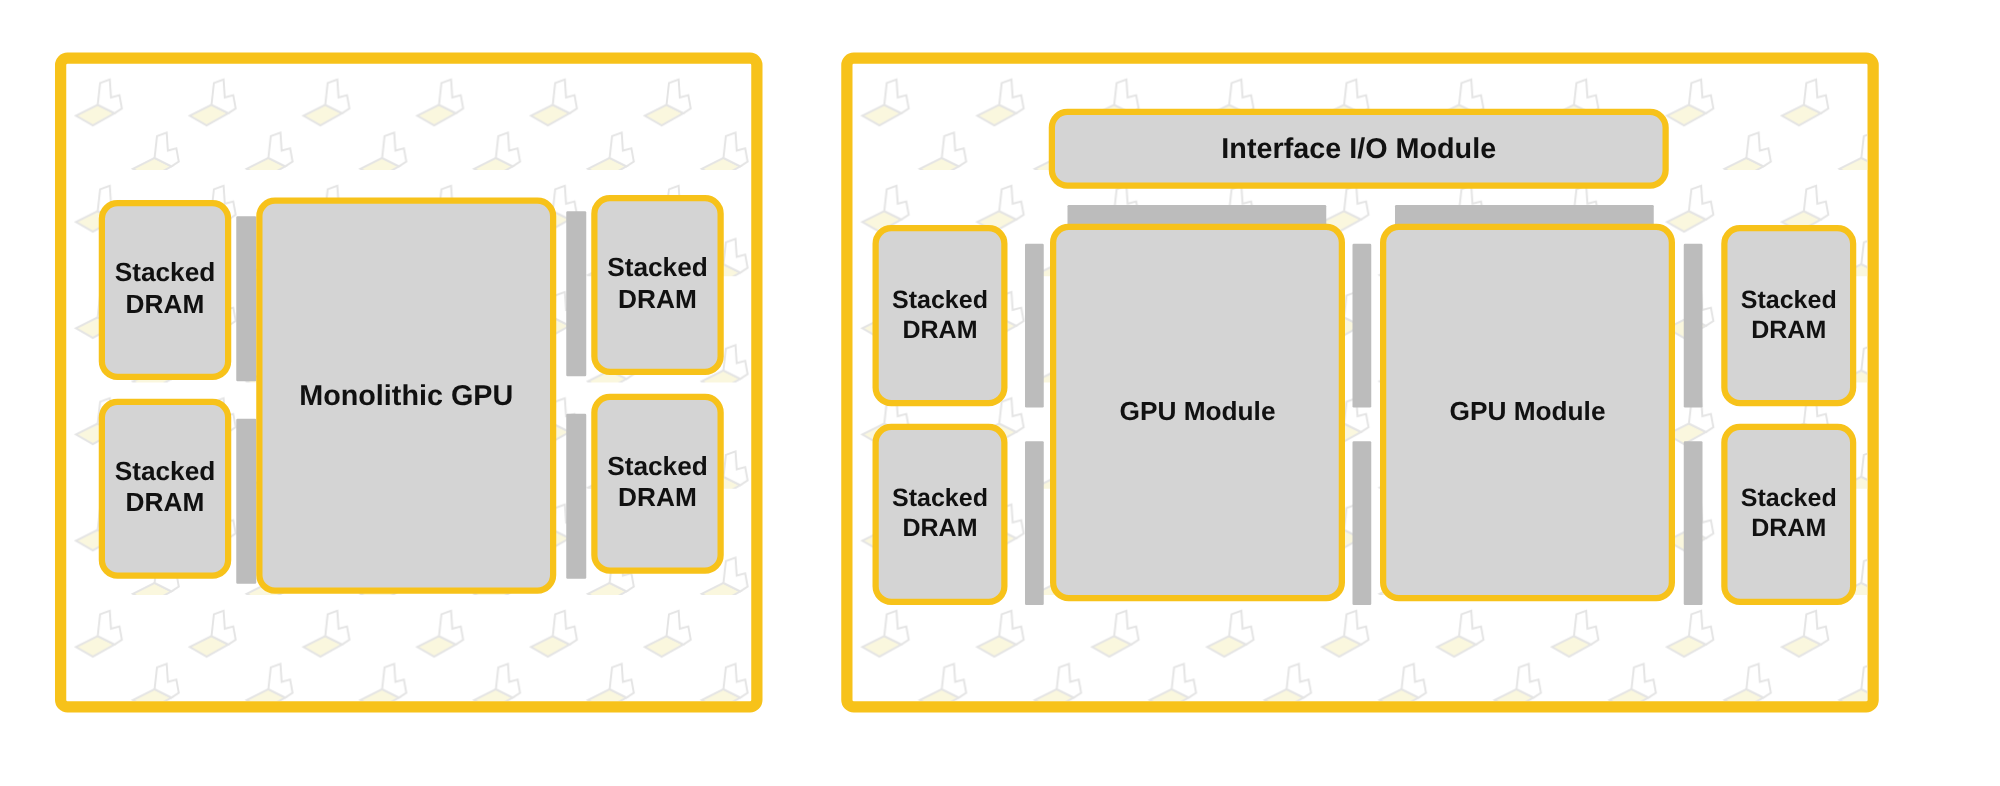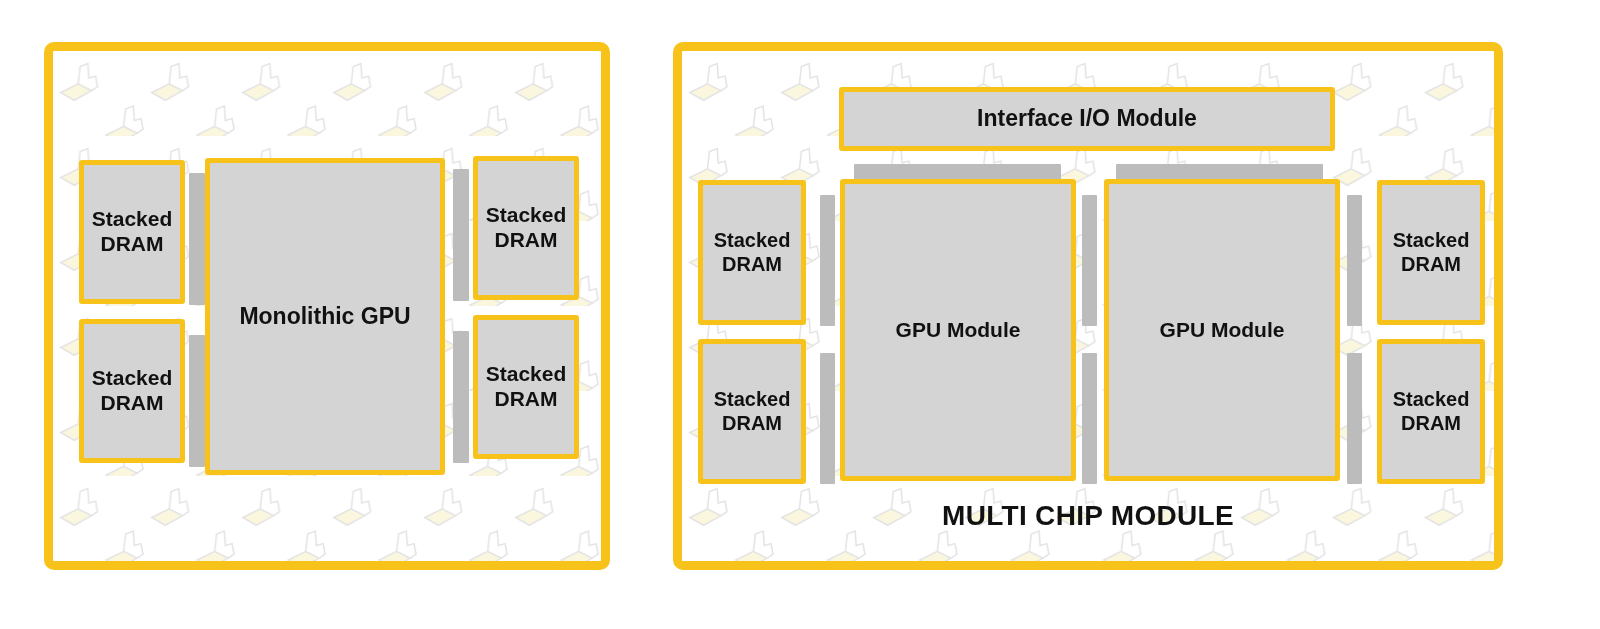--- a/index.html
+++ b/index.html
@@ -41,21 +41,21 @@
     pointer-events: none;
   }
   .watermark-layer svg { display: block; width: 100%; height: 100%; }
 
   
   .block {
     position: absolute;
     box-sizing: border-box;
     background: #D4D4D4;
     border: 5px solid #F7C21A;
-    border-radius: 3px;
+    border-radius: 15px;
     z-index: 3;
     display: flex;
     align-items: center;
     justify-content: center;
     text-align: center;
     color: #111111;
     font-weight: bold;
     line-height: 1.18;
   }
   .block .label { display: block; }
@@ -219,16 +219,15 @@
       <span class="label">GPU Module</span>
     </div>
 
     <div class="block dram-right-size" id="mcm-dram-tr">
       <span class="label">Stacked<br>DRAM</span>
     </div>
     <div class="block dram-right-size" id="mcm-dram-br">
       <span class="label">Stacked<br>DRAM</span>
     </div>
 
-    <div id="mcm-caption">MULTI CHIP MODULE</div>
   </div>
 
 </div>
 
 </body></html>

